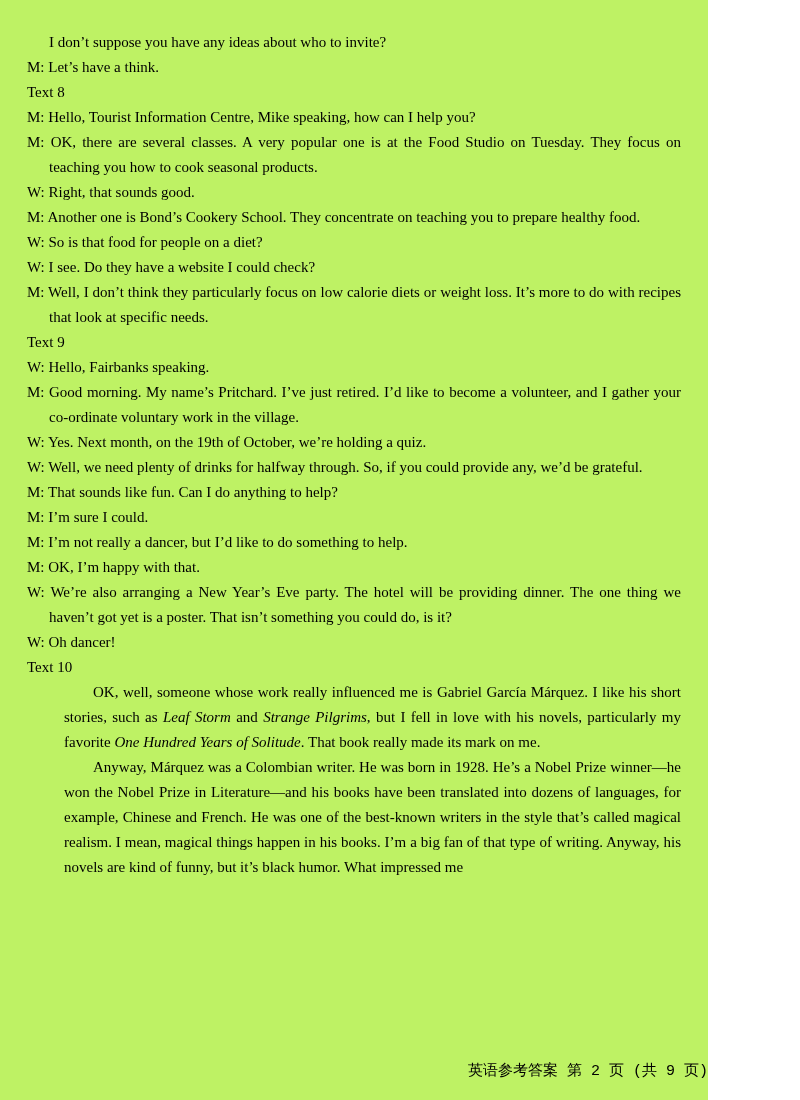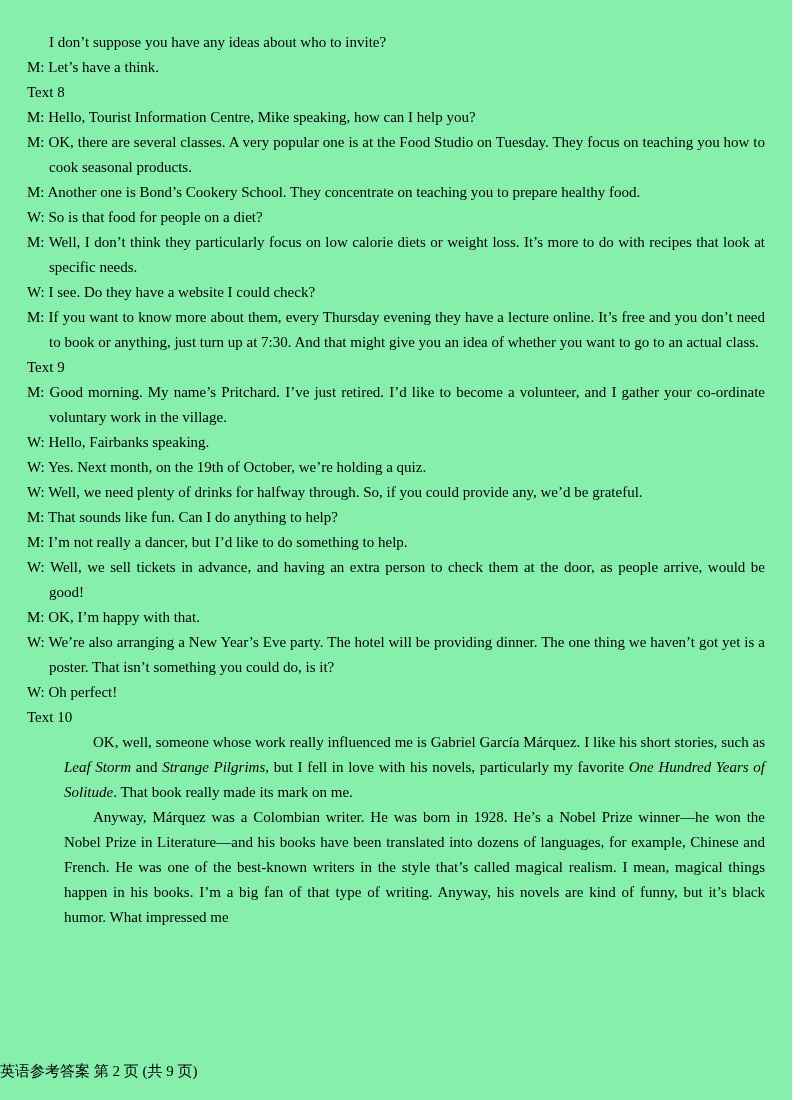--- a/index.html
+++ b/index.html
@@ -2,24 +2,24 @@
 <html><head>
 <meta charset="utf-8">
 <style>
   html, body {
     margin: 0;
     padding: 0;
     background: #ffffff;
   }
   .page {
     position: relative;
-    width: 792px;
+    width: 708px;
     height: 1100px;
     box-sizing: border-box;
-    background: #86efac;
+    background: #bef264;
     color: #000000;
     font-family: "Liberation Serif", "DejaVu Serif", serif;
     font-size: 15px;
     line-height: 25px;
     padding: 30px 27px 0 27px;
     overflow: hidden;
   }
   .transcript p {
     margin: 0;
     text-align: justify;
@@ -40,49 +40,50 @@
   .block.para {
     text-indent: 29px;
     margin-left: 37px;
   }
   em { font-style: italic; }
   .footer {
     position: absolute;
     left: 0;
     bottom: 16px;
     width: 100%;
-    text-align: left;
+    text-align: right;
     font-size: 15px;
     color: #000000;
+    font-family: Liberation Mono, monospace;
   }
 </style>
 </head>
 <body>
 
 <div class="page">
   <div class="transcript" id="transcript">
       <p class="block cont"><span>I don’t suppose you have any ideas about who to invite?</span></p>
       <p class="block dialogue"><span>M: Let’s have a think.</span></p>
       <p class="block heading"><span>Text 8</span></p>
       <p class="block dialogue"><span>M: Hello, Tourist Information Centre, Mike speaking, how can I help you?</span></p>
       <p class="block dialogue"><span>M: OK, there are several classes. A very popular one is at the Food Studio on Tuesday. They focus on teaching you how to cook seasonal products.</span></p>
+      <p class="block dialogue"><span>W: Right, that sounds good.</span></p>
       <p class="block dialogue"><span>M: Another one is Bond’s Cookery School. They concentrate on teaching you to prepare healthy food.</span></p>
       <p class="block dialogue"><span>W: So is that food for people on a diet?</span></p>
+      <p class="block dialogue"><span>W: I see. Do they have a website I could check?</span></p>
       <p class="block dialogue"><span>M: Well, I don’t think they particularly focus on low calorie diets or weight loss. It’s more to do with recipes that look at specific needs.</span></p>
-      <p class="block dialogue"><span>W: I see. Do they have a website I could check?</span></p>
-      <p class="block dialogue"><span>M: If you want to know more about them, every Thursday evening they have a lecture online. It’s free and you don’t need to book or anything, just turn up at 7:30. And that might give you an idea of whether you want to go to an actual class.</span></p>
       <p class="block heading"><span>Text 9</span></p>
+      <p class="block dialogue"><span>W: Hello, Fairbanks speaking.</span></p>
       <p class="block dialogue"><span>M: Good morning. My name’s Pritchard. I’ve just retired. I’d like to become a volunteer, and I gather your co-ordinate voluntary work in the village.</span></p>
-      <p class="block dialogue"><span>W: Hello, Fairbanks speaking.</span></p>
       <p class="block dialogue"><span>W: Yes. Next month, on the 19th of October, we’re holding a quiz.</span></p>
       <p class="block dialogue"><span>W: Well, we need plenty of drinks for halfway through. So, if you could provide any, we’d be grateful.</span></p>
       <p class="block dialogue"><span>M: That sounds like fun. Can I do anything to help?</span></p>
+      <p class="block dialogue"><span>M: I’m sure I could.</span></p>
       <p class="block dialogue"><span>M: I’m not really a dancer, but I’d like to do something to help.</span></p>
-      <p class="block dialogue"><span>W: Well, we sell tickets in advance, and having an extra person to check them at the door, as people arrive, would be good!</span></p>
       <p class="block dialogue"><span>M: OK, I’m happy with that.</span></p>
       <p class="block dialogue"><span>W: We’re also arranging a New Year’s Eve party. The hotel will be providing dinner. The one thing we haven’t got yet is a poster. That isn’t something you could do, is it?</span></p>
-      <p class="block dialogue"><span>W: Oh perfect!</span></p>
+      <p class="block dialogue"><span>W: Oh dancer!</span></p>
       <p class="block heading"><span>Text 10</span></p>
       <p class="block para"><span>OK, well, someone whose work really influenced me is Gabriel García Márquez. I like his short stories, such as </span><em>Leaf Storm</em><span> and </span><em>Strange Pilgrims</em><span>, but I fell in love with his novels, particularly my favorite </span><em>One Hundred Years of Solitude</em><span>. That book really made its mark on me.</span></p>
       <p class="block para"><span>Anyway, Márquez was a Colombian writer. He was born in 1928. He’s a Nobel Prize winner—he won the Nobel Prize in Literature—and his books have been translated into dozens of languages, for example, Chinese and French. He was one of the best-known writers in the style that’s called magical realism. I mean, magical things happen in his books. I’m a big fan of that type of writing. Anyway, his novels are kind of funny, but it’s black humor. What impressed me</span></p>
     </div>
   <div class="footer">英语参考答案 第 2 页 (共 9 页)</div>
 </div>
 
 </body></html>

